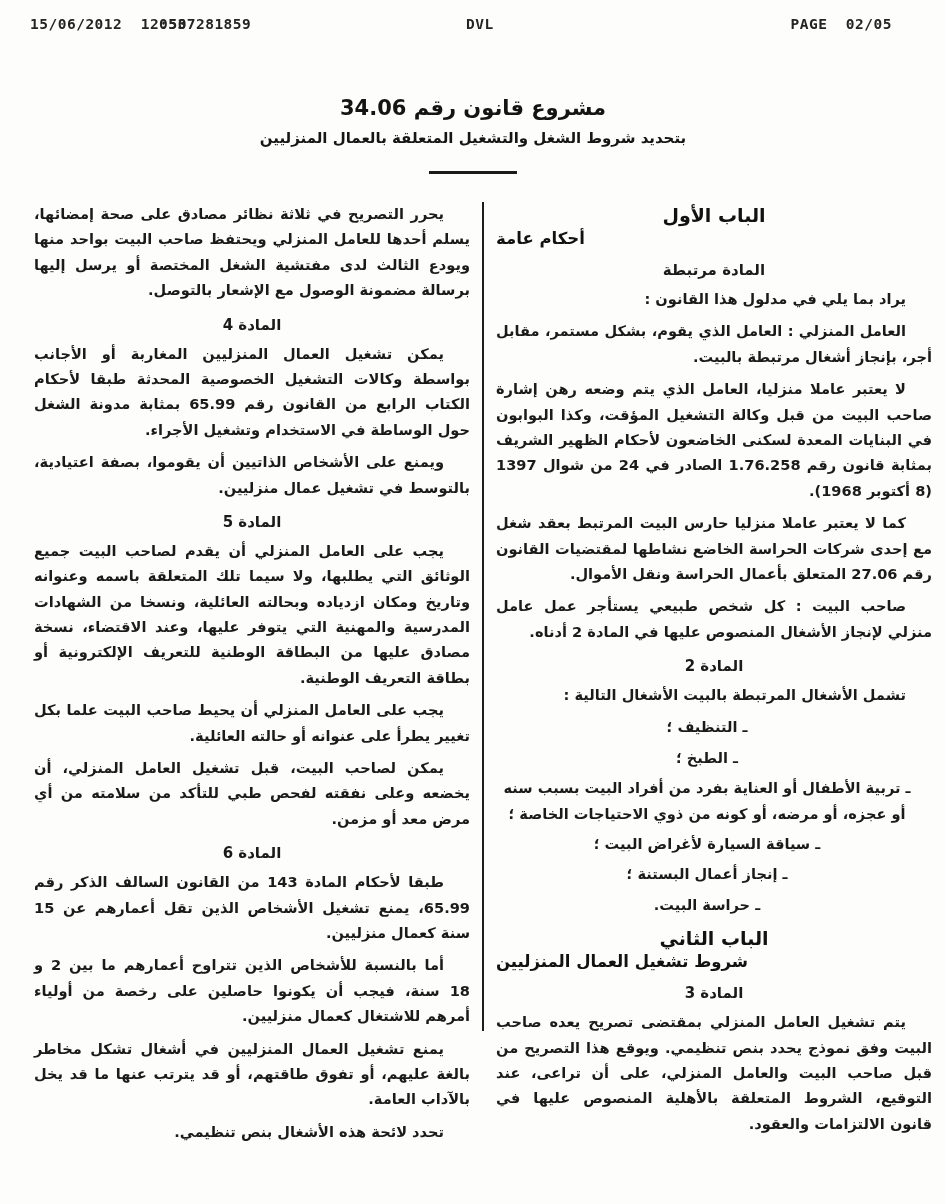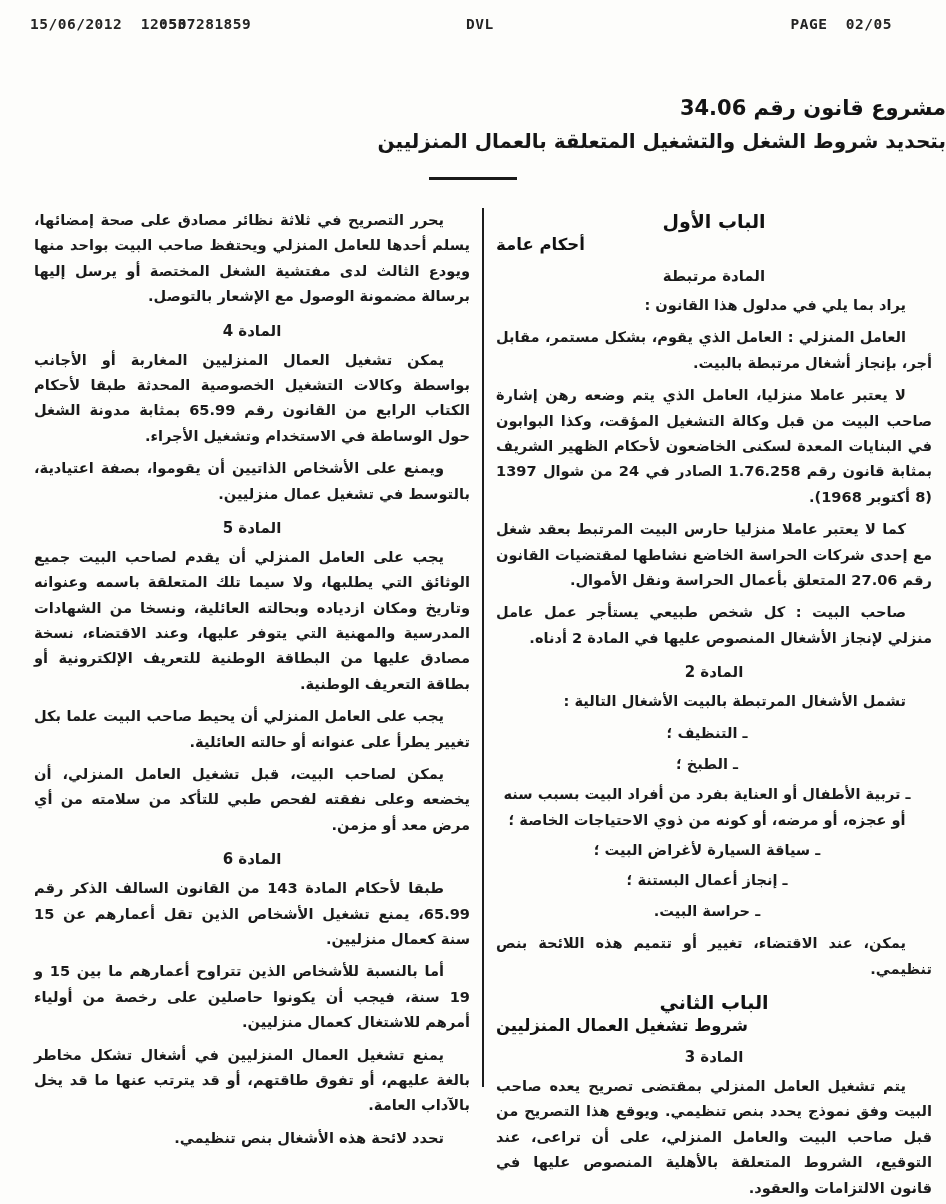--- a/index.html
+++ b/index.html
@@ -26,31 +26,31 @@
   }
   .fax-header span { position: absolute; white-space: pre; }
   .fax-datetime { left: 30px; }
   .fax-number   { left: 159px; }
   .fax-sender   { left: 466px; }
   .fax-page     { right: 54px; }
 
   
   .title-block {
     direction: rtl;
-    text-align: right;
+    text-align: center;
     padding-top: 96px;
   }
   .law-title {
     font-size: 21px;
     font-weight: 700;
     color: #141414;
   }
   .law-subtitle {
     margin-top: 9px;
-    font-size: 20px;
+    font-size: 15px;
     font-weight: 700;
     color: #161616;
   }
   .title-rule {
     width: 88px;
     height: 3px;
     background: #1a1a1a;
     margin: 24px auto 0 auto;
   }
 
@@ -136,38 +136,37 @@
     <div class="p">كما لا يعتبر عاملا منزليا حارس البيت المرتبط بعقد شغل مع إحدى شركات الحراسة الخاضع نشاطها لمقتضيات القانون رقم 27.06 المتعلق بأعمال الحراسة ونقل الأموال.</div>
     <div class="p">صاحب البيت : كل شخص طبيعي يستأجر عمل عامل منزلي لإنجاز الأشغال المنصوص عليها في المادة 2 أدناه.</div>
     <div class="article">المادة 2</div>
     <div class="p">تشمل الأشغال المرتبطة بالبيت الأشغال التالية :</div>
     <div class="li">ـ التنظيف ؛</div>
     <div class="li">ـ الطبخ ؛</div>
     <div class="li">ـ تربية الأطفال أو العناية بفرد من أفراد البيت بسبب سنه أو عجزه، أو مرضه، أو كونه من ذوي الاحتياجات الخاصة ؛</div>
     <div class="li">ـ سياقة السيارة لأغراض البيت ؛</div>
     <div class="li">ـ إنجاز أعمال البستنة ؛</div>
     <div class="li">ـ حراسة البيت.</div>
-    <div class="p">يمكن، عند الاقتضاء، تغيير أو تتميم هذه اللائحة بنص تنظيمي.</div>
     <div class="chapter">الباب الثاني</div>
     <div class="section">شروط تشغيل العمال المنزليين</div>
     <div class="article">المادة 3</div>
     <div class="p">يتم تشغيل العامل المنزلي بمقتضى تصريح يعده صاحب البيت وفق نموذج يحدد بنص تنظيمي. ويوقع هذا التصريح من قبل صاحب البيت والعامل المنزلي، على أن تراعى، عند التوقيع، الشروط المتعلقة بالأهلية المنصوص عليها في قانون الالتزامات والعقود.</div>
   </div>
 
   <div class="column-divider"></div>
 
   <div class="col col-left">
     <div class="p">يحرر التصريح في ثلاثة نظائر مصادق على صحة إمضائها، يسلم أحدها للعامل المنزلي ويحتفظ صاحب البيت بواحد منها ويودع الثالث لدى مفتشية الشغل المختصة أو يرسل إليها برسالة مضمونة الوصول مع الإشعار بالتوصل.</div>
     <div class="article">المادة 4</div>
     <div class="p">يمكن تشغيل العمال المنزليين المغاربة أو الأجانب بواسطة وكالات التشغيل الخصوصية المحدثة طبقا لأحكام الكتاب الرابع من القانون رقم 65.99 بمثابة مدونة الشغل حول الوساطة في الاستخدام وتشغيل الأجراء.</div>
     <div class="p">ويمنع على الأشخاص الذاتيين أن يقوموا، بصفة اعتيادية، بالتوسط في تشغيل عمال منزليين.</div>
     <div class="article">المادة 5</div>
     <div class="p">يجب على العامل المنزلي أن يقدم لصاحب البيت جميع الوثائق التي يطلبها، ولا سيما تلك المتعلقة باسمه وعنوانه وتاريخ ومكان ازدياده وبحالته العائلية، ونسخا من الشهادات المدرسية والمهنية التي يتوفر عليها، وعند الاقتضاء، نسخة مصادق عليها من البطاقة الوطنية للتعريف الإلكترونية أو بطاقة التعريف الوطنية.</div>
     <div class="p">يجب على العامل المنزلي أن يحيط صاحب البيت علما بكل تغيير يطرأ على عنوانه أو حالته العائلية.</div>
     <div class="p">يمكن لصاحب البيت، قبل تشغيل العامل المنزلي، أن يخضعه وعلى نفقته لفحص طبي للتأكد من سلامته من أي مرض معد أو مزمن.</div>
     <div class="article">المادة 6</div>
     <div class="p">طبقا لأحكام المادة 143 من القانون السالف الذكر رقم 65.99، يمنع تشغيل الأشخاص الذين تقل أعمارهم عن 15 سنة كعمال منزليين.</div>
-    <div class="p">أما بالنسبة للأشخاص الذين تتراوح أعمارهم ما بين 15 و 19 سنة، فيجب أن يكونوا حاصلين على رخصة من أولياء أمرهم للاشتغال كعمال منزليين.</div>
+    <div class="p">أما بالنسبة للأشخاص الذين تتراوح أعمارهم ما بين 2 و 18 سنة، فيجب أن يكونوا حاصلين على رخصة من أولياء أمرهم للاشتغال كعمال منزليين.</div>
     <div class="p">يمنع تشغيل العمال المنزليين في أشغال تشكل مخاطر بالغة عليهم، أو تفوق طاقتهم، أو قد يترتب عنها ما قد يخل بالآداب العامة.</div>
     <div class="p">تحدد لائحة هذه الأشغال بنص تنظيمي.</div>
   </div>
 
 </div>
 
 </body></html>

